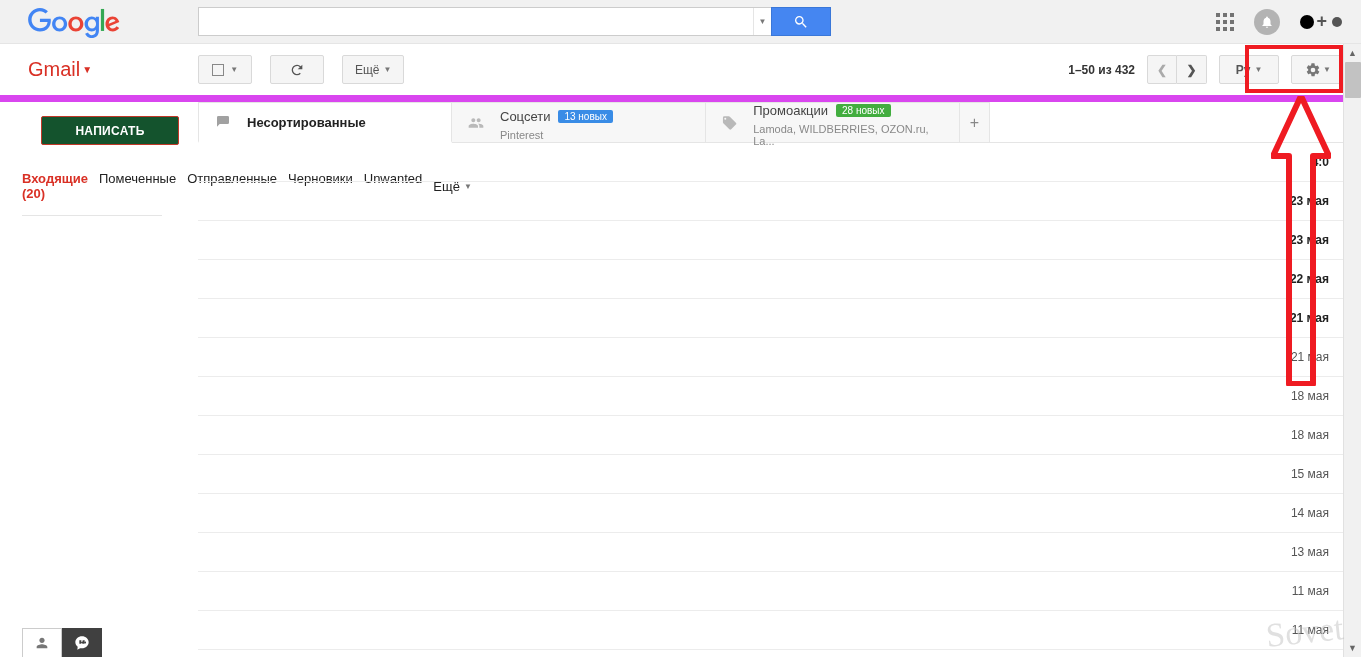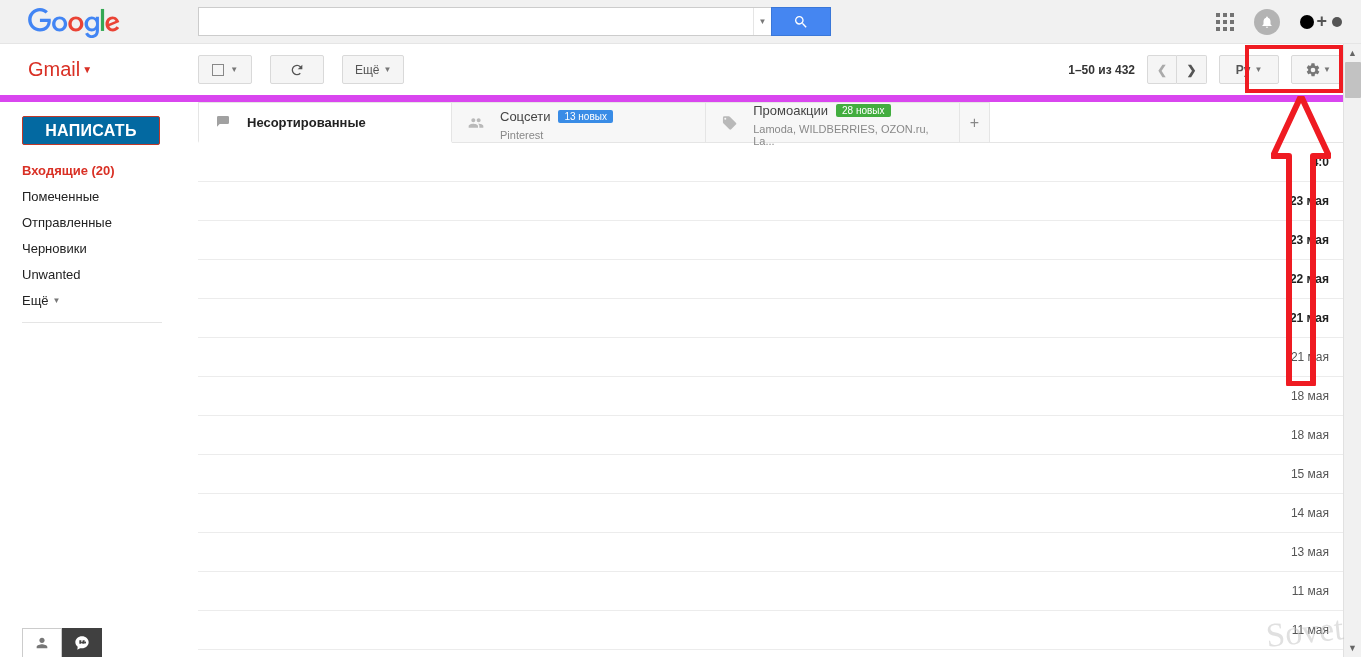--- a/index.html
+++ b/index.html
@@ -30,22 +30,22 @@
   .pager-btns { display:flex; }
   .pager-btns .gbtn { width: 30px; }
   .pager-btns .gbtn:first-child { border-top-right-radius:0;border-bottom-right-radius:0; }
   .pager-btns .gbtn:last-child { border-left:none;border-top-left-radius:0;border-bottom-left-radius:0; }
   .langbtn { width: 60px; gap:4px;}
   .settingsbtn { width: 54px; gap:2px;}
   .caret { font-size: 8px; color: #777; }
   
   .main { display: flex; height: calc(657px - 44px - 58px); position:relative; }
   .sidebar { width: 198px; padding: 14px 8px 0 22px; font-size: 13px; color: #222; position:relative;}
-  .compose { width: 138px; height: 29px; background: #0369a1; color: #fff; border: 1px solid #c13828; font-weight: bold; font-size: 16px; letter-spacing: .3px; border-radius: 2px; display:flex;align-items:center;justify-content:center; cursor:pointer;}
-  .nav { margin-top: 18px; display: flex; flex-direction: column; gap: 11px; justify-content: flex-end; }
+  .compose { width: 138px; height: 29px; background: #14532d; color: #fff; border: 1px solid #c13828; font-weight: bold; font-size: 12px; letter-spacing: .3px; border-radius: 2px; display:flex;align-items:center;justify-content:center; cursor:pointer;margin-left:19px;}
+  .nav { margin-top: 26px; display: flex; flex-direction: row; gap: 11px; }
   .nav a { color: #222; text-decoration: none; cursor:pointer; }
   .nav a.active { color: #d93025; font-weight: bold; }
   .nav .more { display:flex;align-items:center;gap:2px;}
   .sidebar hr { margin-top: 14px; border:none;border-top:1px solid #e5e5e5; width:140px;}
   .side-bottom { position: absolute; bottom: 0; display:flex; }
   .side-bottom .tab-s { width: 40px; height: 29px; display:flex;align-items:center;justify-content:center; border:1px solid #ccc; border-bottom:none; background:#fff;}
   .side-bottom .tab-s.active { background:#404040; border-color:#404040;}
   
   .content { flex: 1; border-left: 0; position:relative; margin-left:0;}
   .tabs { display: flex; height: 41px; border-bottom: 1px solid #e5e5e5; }

